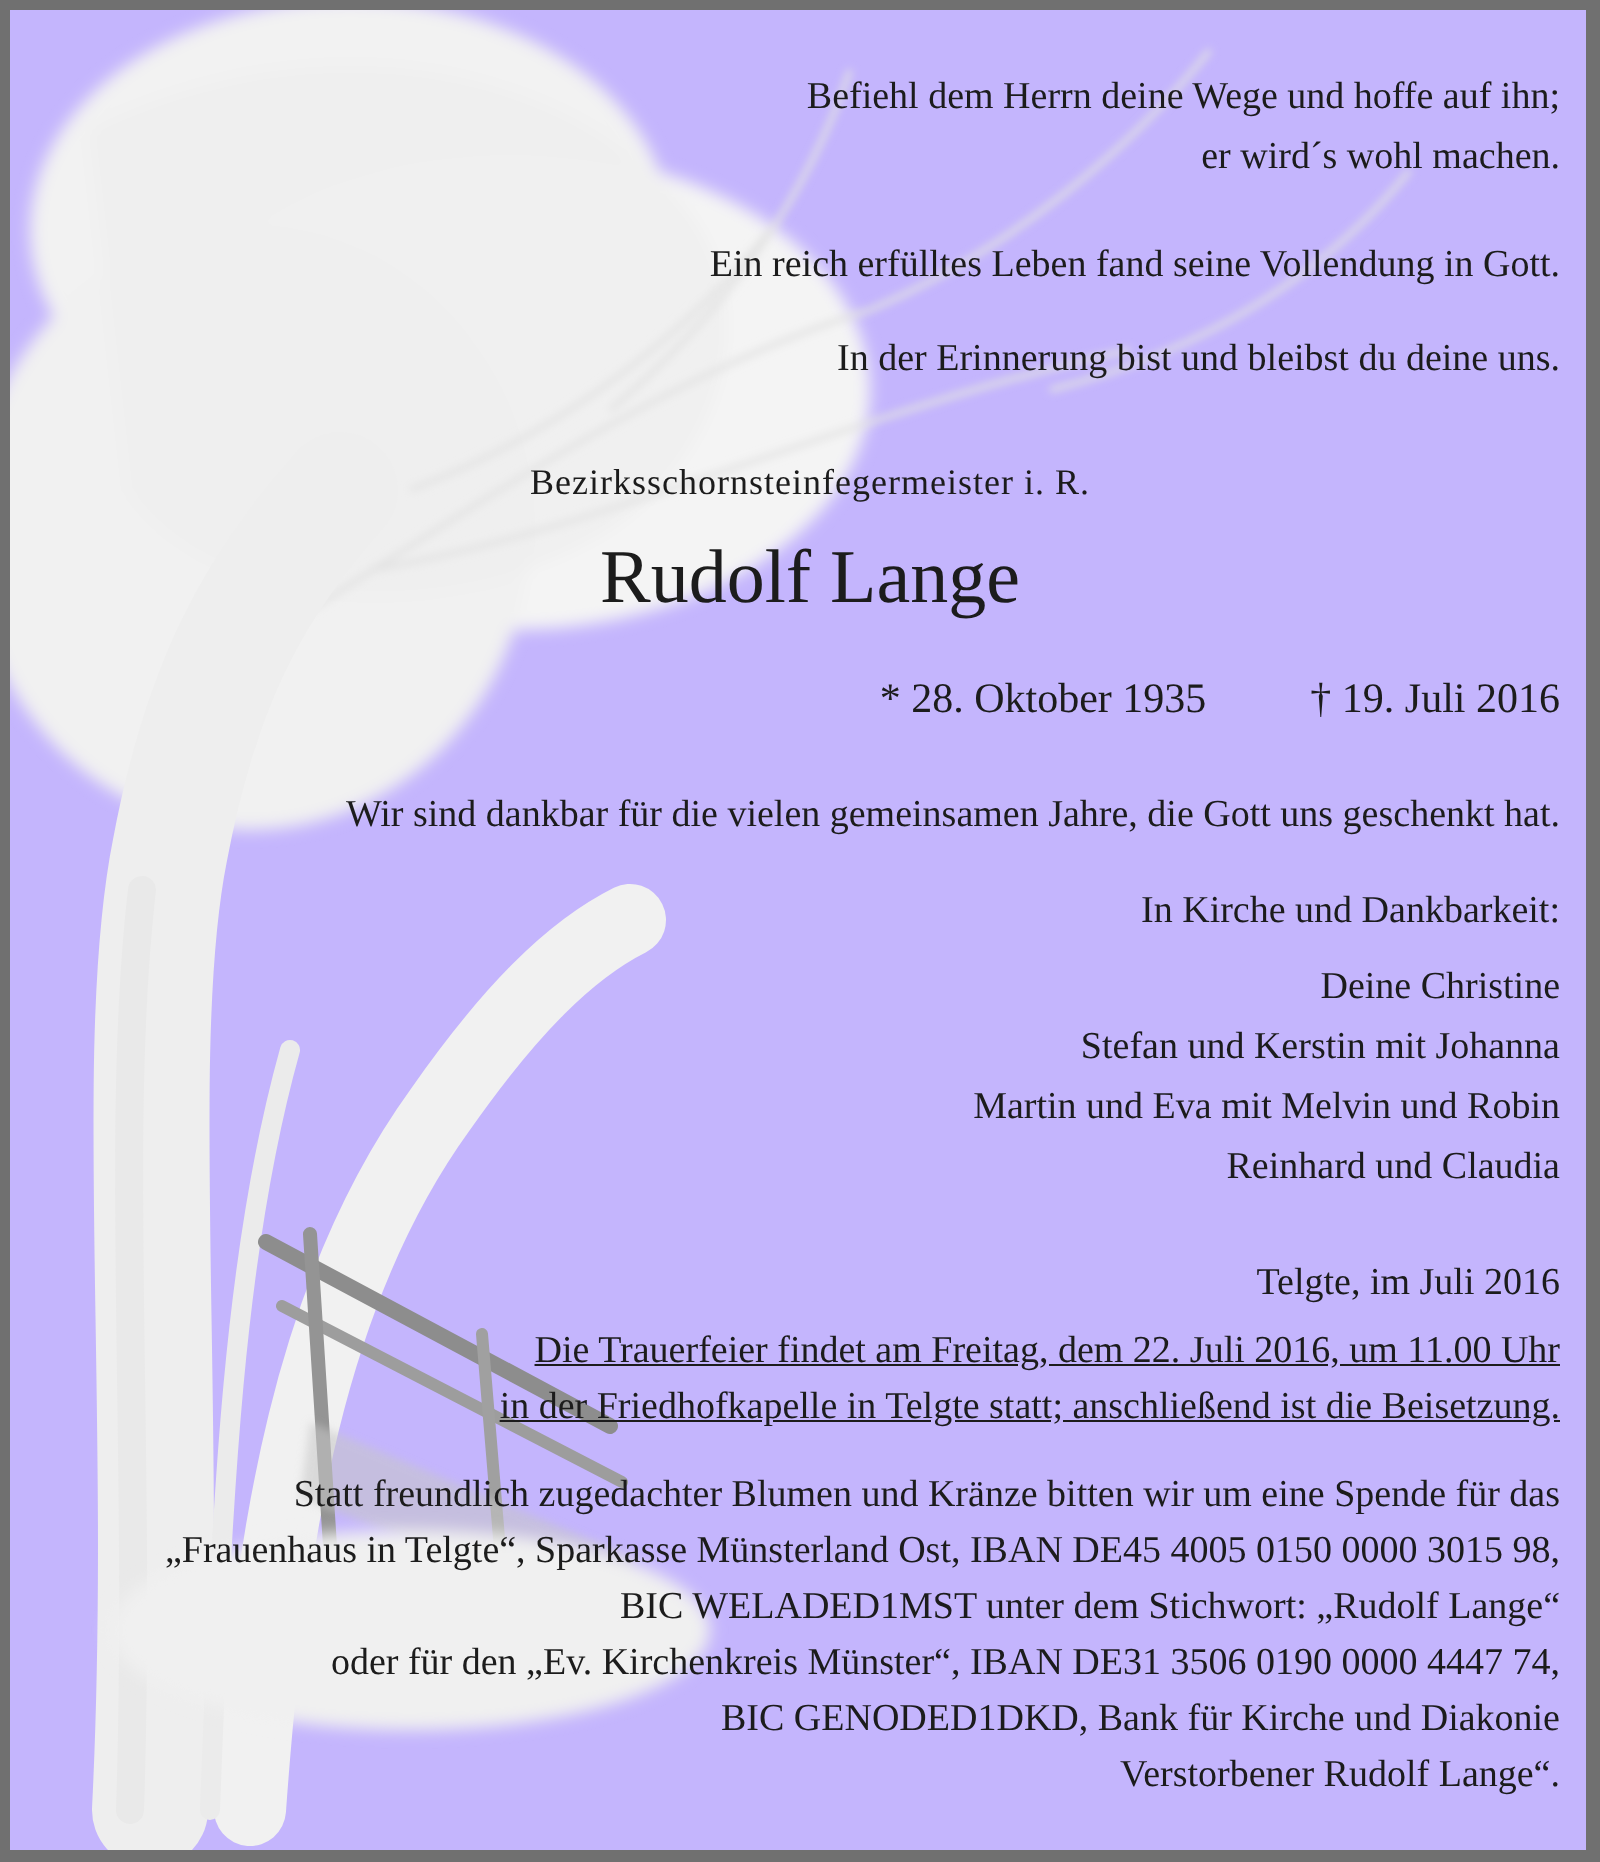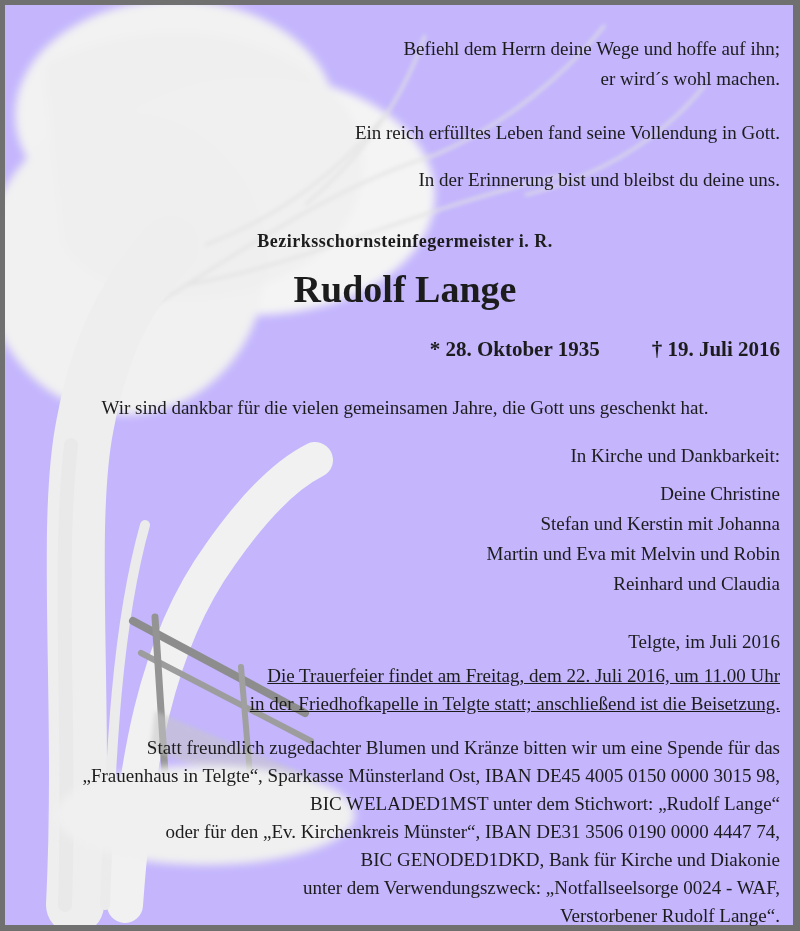--- a/index.html
+++ b/index.html
@@ -24,32 +24,32 @@
     position: absolute; left: 5px; top: 5px;
     width: 788px; height: 920px;
     box-sizing: border-box;
     padding: 24px 18px 0 20px;
     font-family: "Liberation Serif", "DejaVu Serif", serif;
     color: #1c1c1c;
     font-size: 19px;
   }
 
   .right { text-align: right; }
-  .center { text-align: center; font-weight: bold; }
+  .center { text-align: center; }
 
   .quote div { line-height: 30px; }
   .tribute-1 { margin-top: 24px; line-height: 30px; }
   .tribute-2 { margin-top: 17px; line-height: 30px; }
 
   .profession { margin-top: 33px; font-size: 18px; line-height: 26px; letter-spacing: 0.5px; }
   .name { margin-top: 6px; font-size: 38px; line-height: 58px; }
   .dates { margin-top: 16px; font-size: 21px; line-height: 30px; text-align: right; }
   .dates .gap { display: inline-block; width: 52px; }
 
-  .gratitude { margin-top: 29px; line-height: 30px; text-align: center; }
+  .gratitude { margin-top: 29px; line-height: 30px; }
   .closing  { margin-top: 18px; line-height: 30px; }
   .family div { line-height: 30px; }
   .family { margin-top: 8px; }
   .place-date { margin-top: 28px; line-height: 30px; }
   .funeral { margin-top: 5px; }
   .funeral div { line-height: 28px; text-decoration: underline; }
   .donation { margin-top: 16px; }
   .donation div { line-height: 28px; }
 </style>
 </head>
@@ -135,18 +135,17 @@
       <div>Die Trauerfeier findet am Freitag, dem 22. Juli 2016, um 11.00 Uhr</div>
       <div>in der Friedhofkapelle in Telgte statt; anschließend ist die Beisetzung.</div>
     </div>
 
     <div class="donation right">
       <div>Statt freundlich zugedachter Blumen und Kränze bitten wir um eine Spende für das</div>
       <div>„Frauenhaus in Telgte“, Sparkasse Münsterland Ost, IBAN DE45 4005 0150 0000 3015 98,</div>
       <div>BIC WELADED1MST unter dem Stichwort: „Rudolf Lange“</div>
       <div>oder für den „Ev. Kirchenkreis Münster“, IBAN DE31 3506 0190 0000 4447 74,</div>
       <div>BIC GENODED1DKD, Bank für Kirche und Diakonie</div>
-      <div>unter dem Verwendungszweck: „Notfallseelsorge 0024 - WAF,</div>
       <div>Verstorbener Rudolf Lange“.</div>
     </div>
 
   </div>
 </div>
 
 </body></html>

